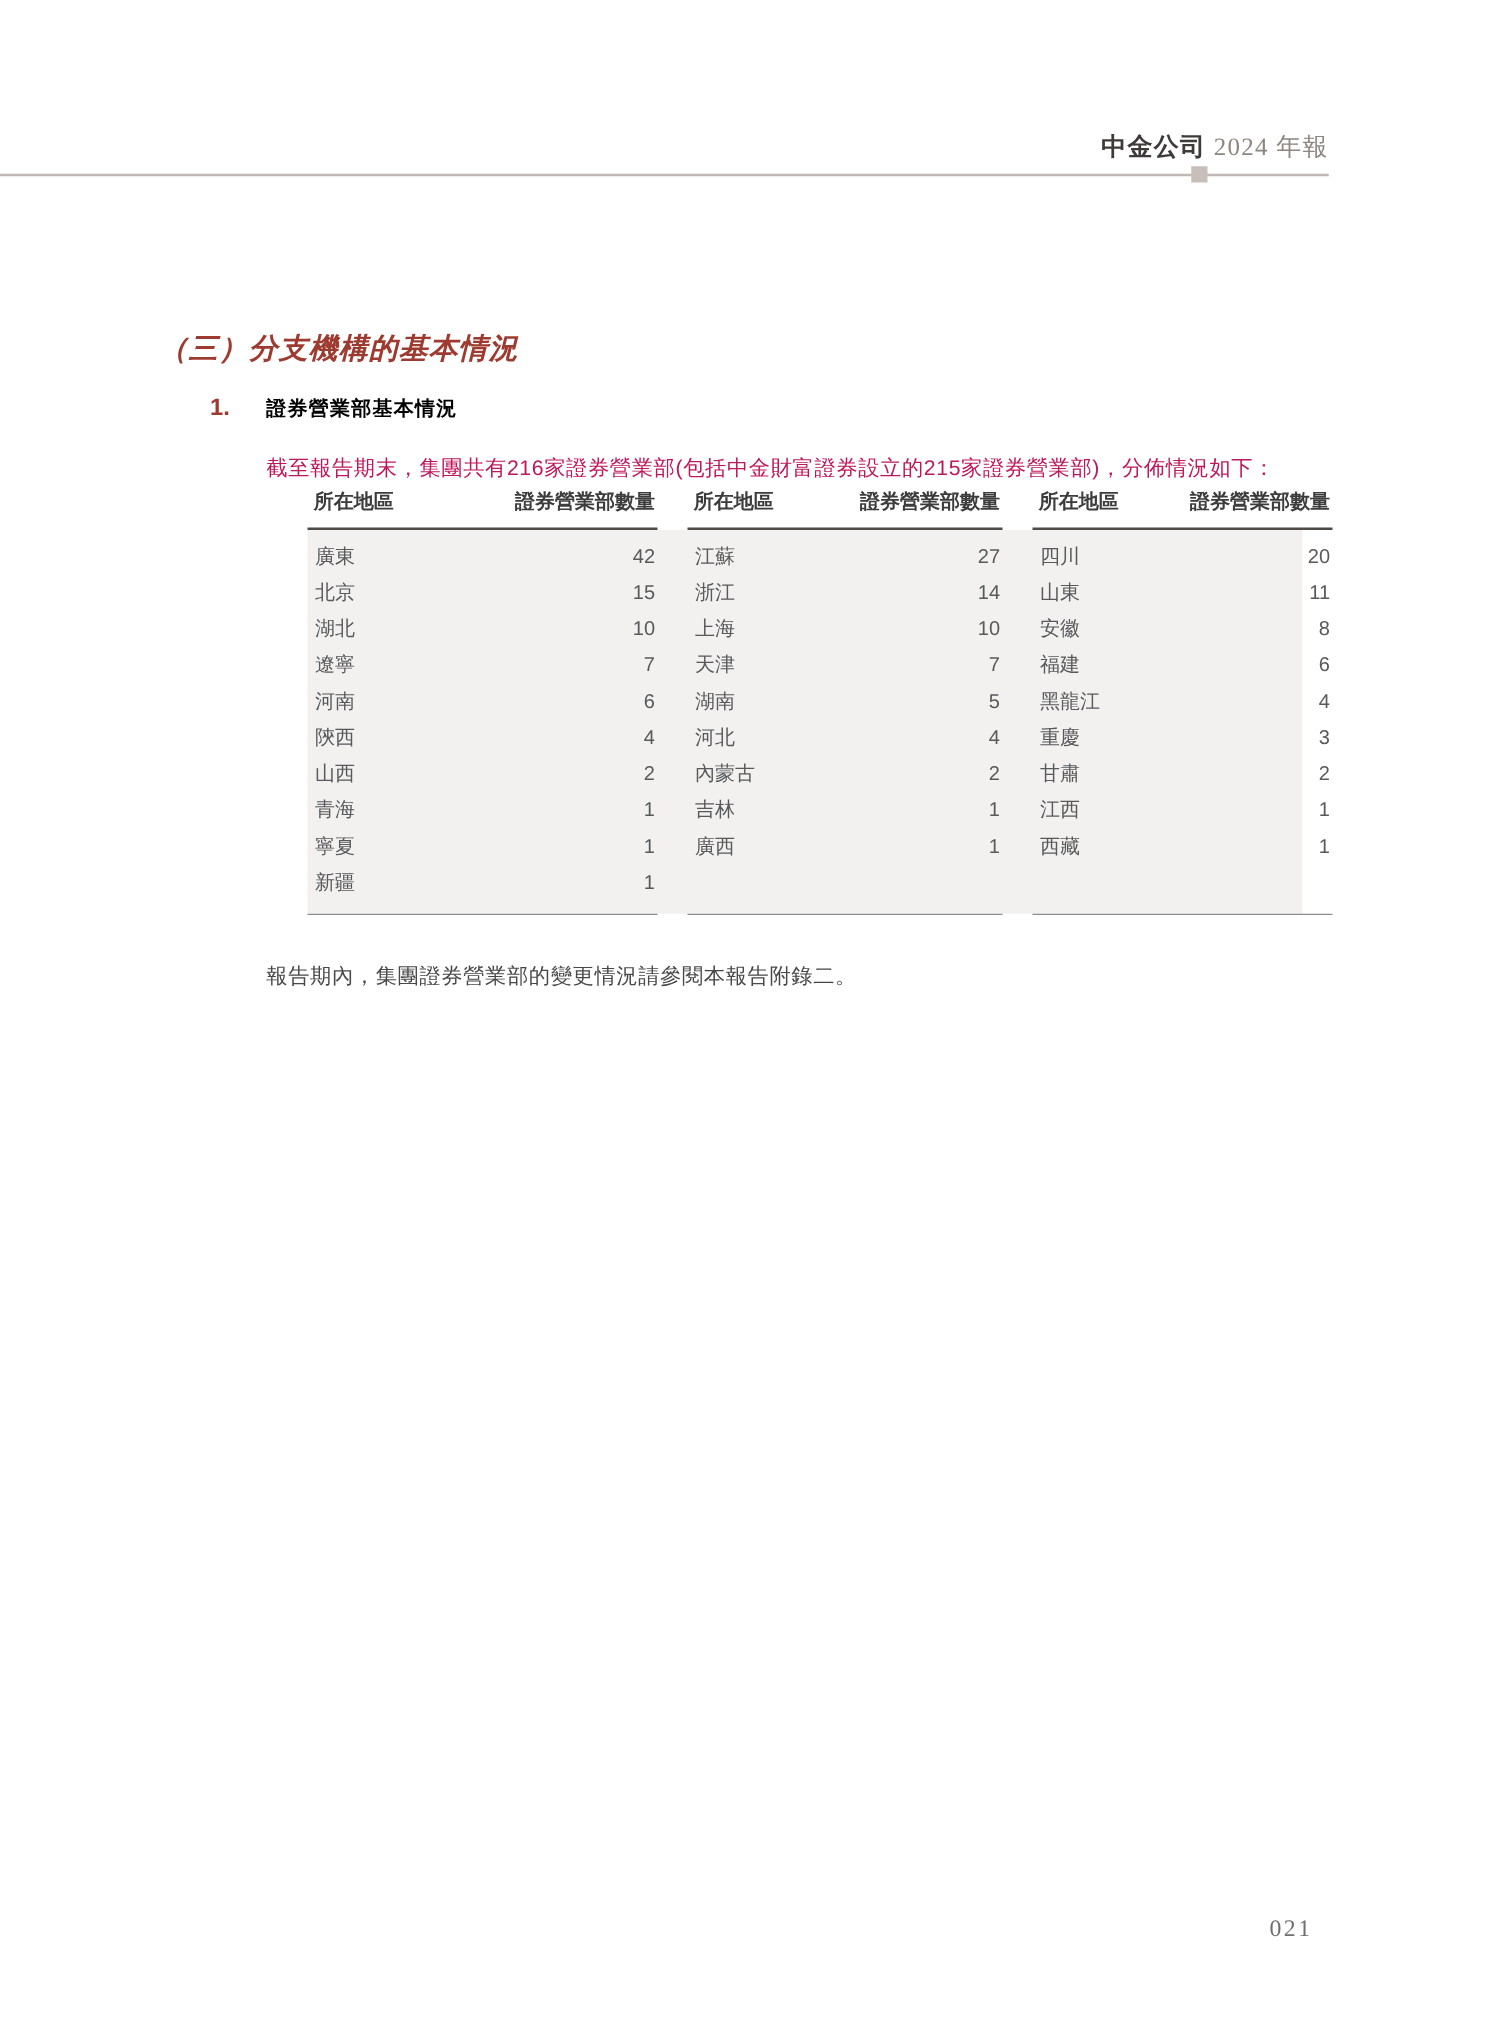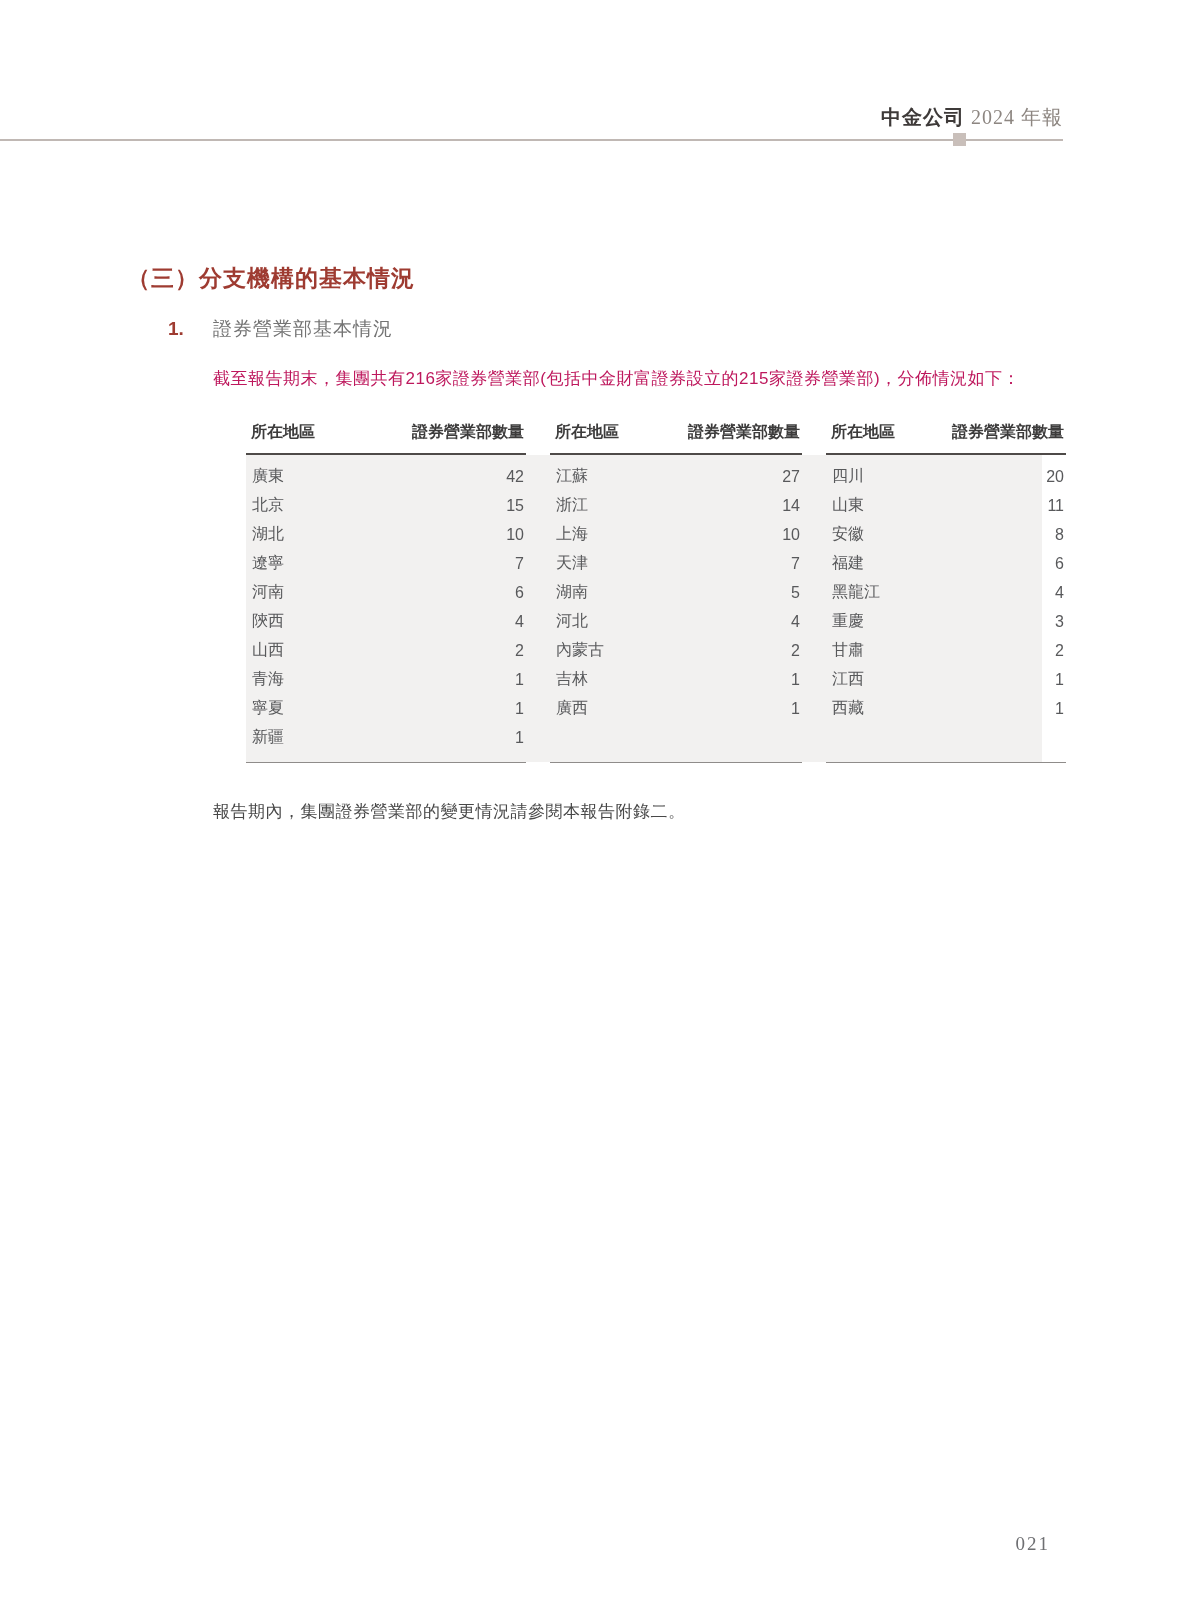--- a/index.html
+++ b/index.html
@@ -25,38 +25,38 @@
   .rule-square {
     position:absolute; left:953px; top:-6px;
     width:13px; height:13px; background:#c9bfba;
   }
 
   
   .content { position:absolute; top:263px; left:127px; width:936px; }
 
   .section-title {
     color:#9e3b31; font-size:23px; font-weight:bold;
-    letter-spacing:1px; line-height:30px;
+    letter-spacing:1px; line-height:30px;font-style:italic;
   }
   .subsection { margin-top:23px; display:flex; align-items:baseline; }
   .sub-num {
     color:#9e3b31; font-size:19px; font-weight:bold;
     margin-left:41px; width:45px; flex:0 0 45px;
   }
   .subsection-title {
-    color:#737373; font-size:19px; font-weight:normal; letter-spacing:1px;
+    color:#000000; font-size:16px; font-weight:bold; letter-spacing:1px;
   }
 
   .intro {
     margin-top:20px; margin-left:86px; width:852px;
     color:#be185d; font-size:17px; line-height:33px; letter-spacing:0.5px;
   }
 
   
-  .branch-table { margin-top:27px; margin-left:95px; width:820px;padding-left:24px; }
+  .branch-table { margin-left:95px; width:820px;padding-left:24px; }
   .t-grid {
     display:grid;
     grid-template-columns:156px 124px 24px 130px 122px 24px 112px 128px;
   }
   .t-header-group {
     display:flex; justify-content:space-between; align-items:flex-end;
     border-bottom:2px solid #4e4a48; padding:0 2px 10px 5px;
     font-size:16px; font-weight:bold; color:#3d3c3c; white-space:nowrap;
   }
   .hg1 { grid-column:1/3; }

